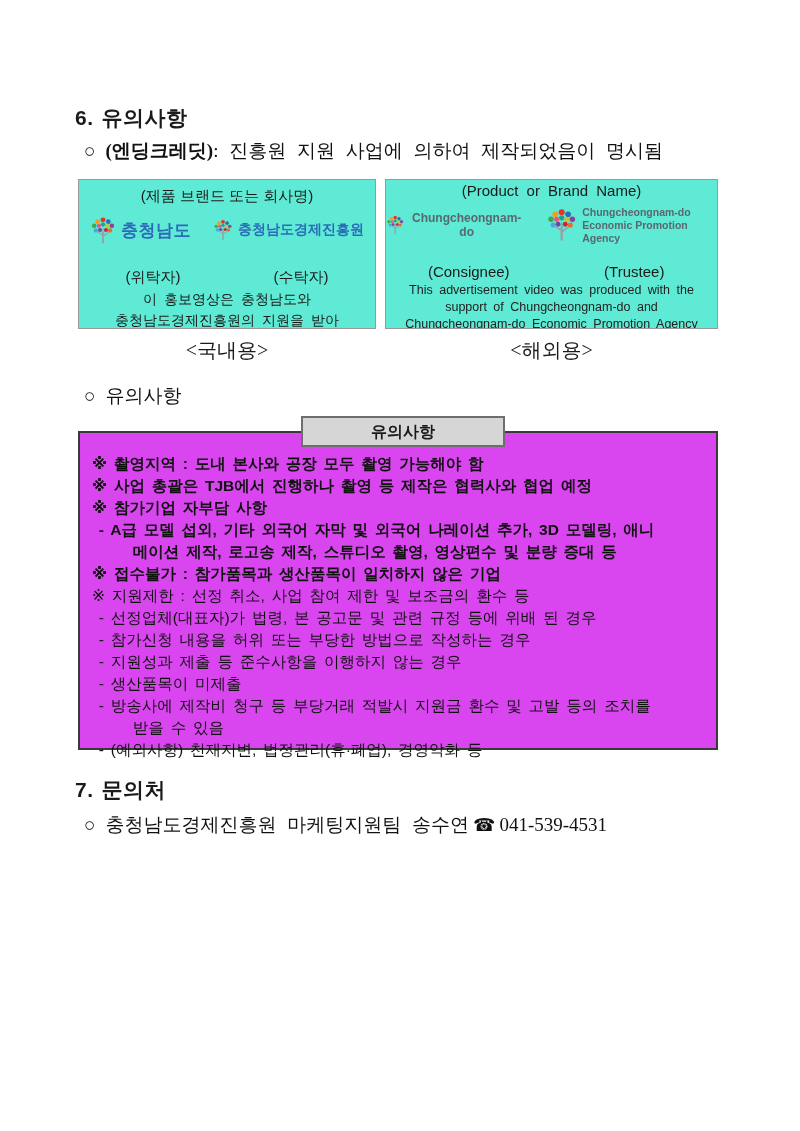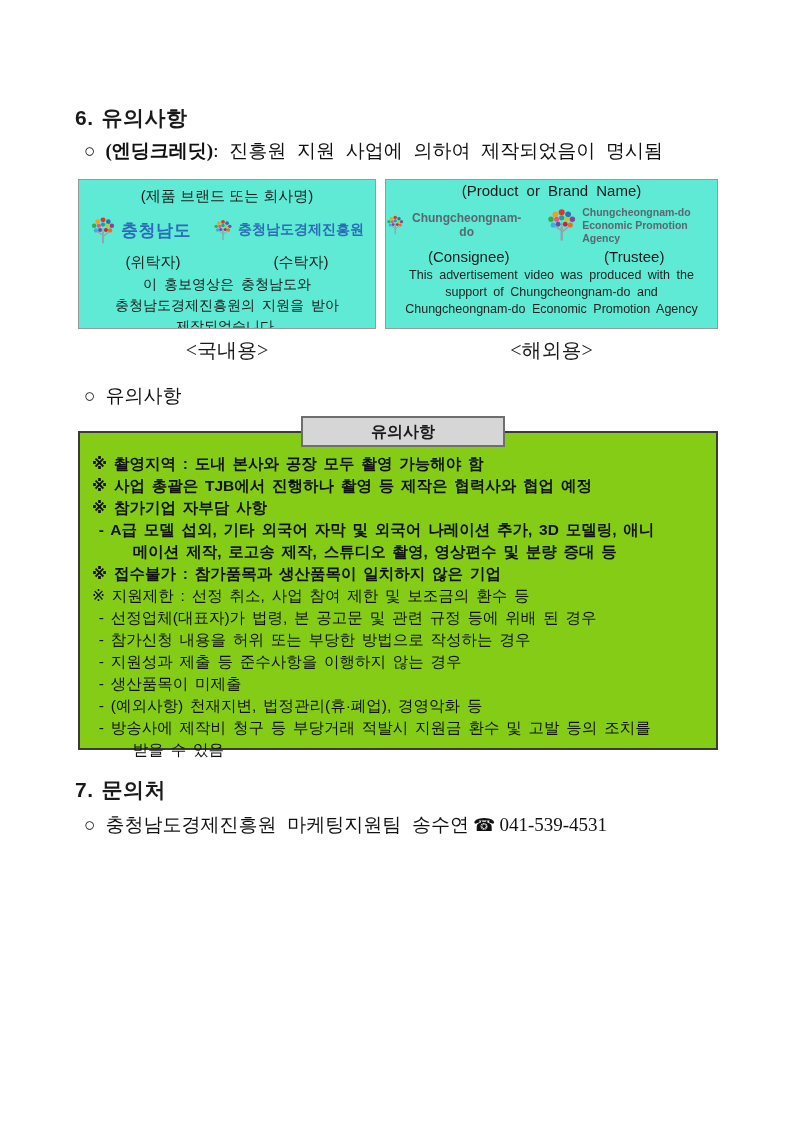--- a/index.html
+++ b/index.html
@@ -53,21 +53,21 @@
   .logos-row {
     display:flex; justify-content:center; align-items:center;
     gap:22px; height:44px; margin-top:2px;
   }
   .logo-group { display:flex; align-items:center; gap:5px; }
   .logo-text-ko1 { font-size:17px; font-weight:bold; color:#2b6cb8; letter-spacing:0.5px; }
   .logo-text-ko2 { font-size:14px; font-weight:bold; color:#2b6cb8; }
   .logo-text-en1 { font-size:12px; font-weight:bold; color:#5b6770; }
   .logo-text-en2 { font-size:10.5px; font-weight:bold; color:#5b6770; text-align:left; line-height:13px; }
 
-  .parties-row { display:flex; margin-top:1px;justify-content:flex-end; }
+  .parties-row { display:flex; margin-top:16px;justify-content:flex-end; }
   .parties-row span { flex:1; font-size:15px; }
   .parties-row-en span { font-size:15px; }
 
   .box-lines-ko { margin-top:2px; font-size:14px; line-height:21px; word-spacing:3px; }
   .box-lines-en { margin-top:2px; font-size:12.5px; line-height:17px; word-spacing:3px; color:#222; }
 
   
   .captions-row {
     position:absolute; left:78px; top:337px; width:640px; display:flex; gap:9px;
     font-family:"Liberation Serif","DejaVu Serif",serif; font-size:20px;
@@ -77,21 +77,21 @@
   #caption-overseas { width:333px; }
 
   
   #notice-tab {
     position:absolute; left:301px; top:416px; width:204px; height:31px;
     background:#d6d6d6; border:2px solid #6e6e6e; z-index:2;
     text-align:center; line-height:27px; font-size:16px; font-weight:bold;
   }
   #notice-box {
     position:absolute; left:78px; top:431px; width:640px; height:319px;
-    border:2px solid #3a3a3a; background:#84cc16; z-index:1;
+    border:2px solid #3a3a3a; background:#d946ef; z-index:1;
     padding:20px 8px 4px 12px;
   }
   .notice-item {
     font-size:15.5px; line-height:22px; white-space:pre-wrap;
     word-spacing:2.5px; color:#111;
   }
   .notice-item.bold { font-weight:bold; }
 
   
   .phone-icon { font-family:"DejaVu Sans",sans-serif; font-size:18px; margin:0 4px; }
@@ -212,23 +212,23 @@
         <div class="notice-item bold">※ 사업 총괄은 TJB에서 진행하나 촬영 등 제작은 협력사와 협업 예정</div>
         <div class="notice-item bold">※ 참가기업 자부담 사항</div>
         <div class="notice-item bold"> - A급 모델 섭외, 기타 외국어 자막 및 외국어 나레이션 추가, 3D 모델링, 애니
       메이션 제작, 로고송 제작, 스튜디오 촬영, 영상편수 및 분량 증대 등</div>
         <div class="notice-item bold">※ 접수불가 : 참가품목과 생산품목이 일치하지 않은 기업</div>
         <div class="notice-item">※ 지원제한 : 선정 취소, 사업 참여 제한 및 보조금의 환수 등</div>
         <div class="notice-item"> - 선정업체(대표자)가 법령, 본 공고문 및 관련 규정 등에 위배 된 경우</div>
         <div class="notice-item"> - 참가신청 내용을 허위 또는 부당한 방법으로 작성하는 경우</div>
         <div class="notice-item"> - 지원성과 제출 등 준수사항을 이행하지 않는 경우</div>
         <div class="notice-item"> - 생산품목이 미제출</div>
-        <div class="notice-item"> - (예외사항) 천재지변, 법정관리(휴·폐업), 경영악화 등</div>
         <div class="notice-item"> - 방송사에 제작비 청구 등 부당거래 적발시 지원금 환수 및 고발 등의 조치를
       받을 수 있음</div>
+        <div class="notice-item"> - (예외사항) 천재지변, 법정관리(휴·폐업), 경영악화 등</div>
       </div>
   </div>
 
   <div class="sec-heading" id="sec7-heading">
     <span class="num">7.</span><span>문의처</span>
   </div>
 
   <div class="bullet-line" id="contact-line">
     <span class="bullet">○</span><span>충청남도경제진흥원 마케팅지원팀 송수연</span><span class="phone-icon">☎</span><span>041-539-4531</span>
   </div>

